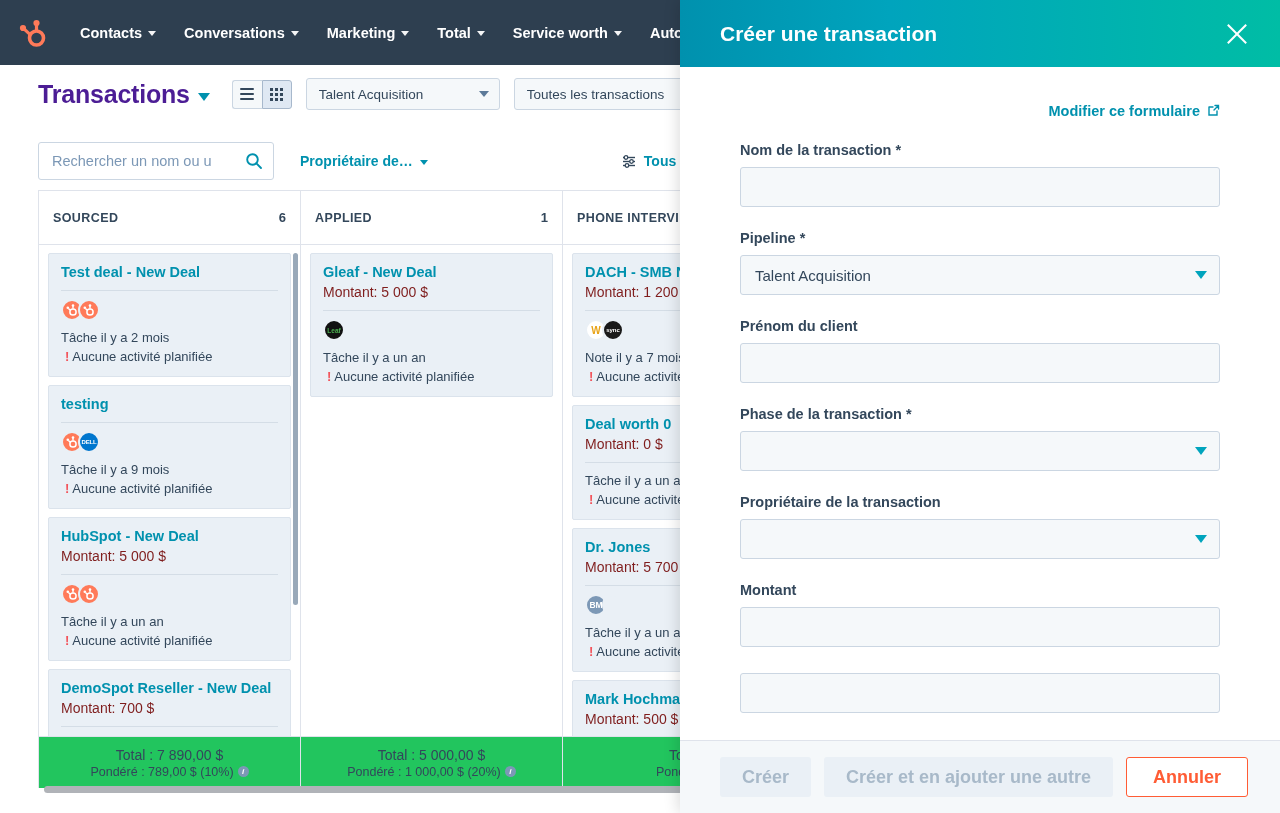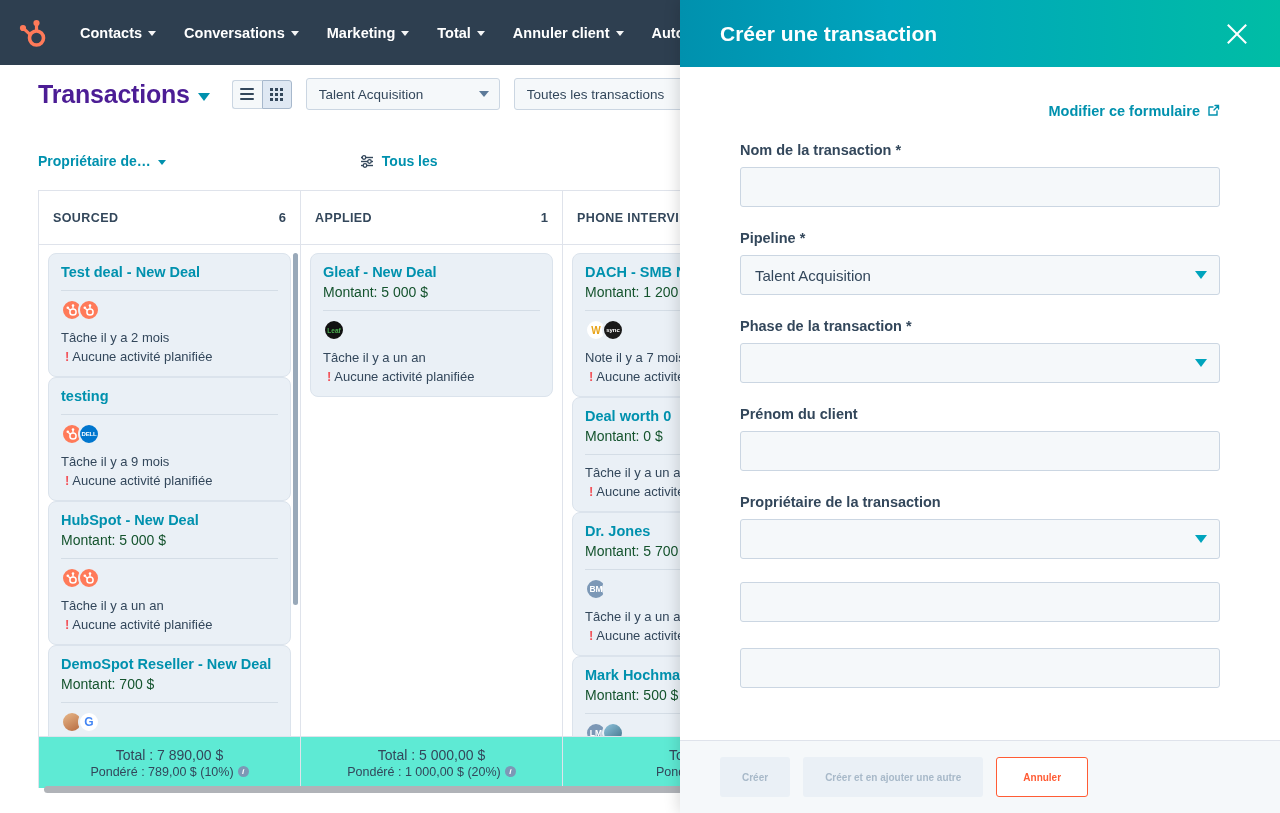--- a/index.html
+++ b/index.html
@@ -110,46 +110,46 @@
   }
   .col-count { font-size: 13px; color: #33475b; font-weight: bold; }
   .col-body {
     flex: 1; padding: 8px 9px 0 9px; overflow: hidden; position: relative;
   }
   .col-scroll {
     position: absolute; right: 2px; top: 8px; width: 5px; border-radius: 3px;
     background: #99a9b9;
   }
   .card {
-    background: #eaf0f6; border: 1px solid #dbe3ec; border-radius: 8px;
-    padding: 9px 12px 10px 12px; cursor: pointer;
+    background: #eaf0f6; border: 1px solid #dbe3ec; border-radius: 2px;
+    margin-bottom: 8px; padding: 9px 12px 10px 12px; cursor: pointer;
   }
   .card-title {
     color: #0091ae; font-size: 14.5px; font-weight: bold; line-height: 19px;
     margin-bottom: 1px; white-space: nowrap; overflow: hidden;
   }
   .card-amount {
-    font-size: 14px; color: #14532d; line-height: 19px; white-space: nowrap;
+    font-size: 14px; color: #7f1d1d; line-height: 19px; white-space: nowrap;
   }
   .card-divider { height: 1px; background: #d4dde6; margin: 8px 0 8px 0; }
   .avatars { display: flex; align-items: center; margin-bottom: 7px; }
   .av {
     width: 22px; height: 22px; border-radius: 50%; border: 2px solid #eaf0f6;
     margin-left: -5px; display: flex; align-items: center; justify-content: center;
     font-size: 8px; font-weight: bold; color: #fff; overflow: hidden; flex: 0 0 22px;
   }
   .av:first-child { margin-left: 0; }
   .card-meta { font-size: 13px; color: #33475b; line-height: 19px; white-space: nowrap; }
   .card-meta.sub { padding-left: 4px; }
   .bang { color: #f2545b; font-weight: bold; }
 
   .totals-row {
     position: absolute; left: 38px; top: 736px; width: 1242px; height: 52px;
     display: flex; border-top: 1px solid #dfe3eb; border-left: 1px solid #dfe3eb;
-    background: #5eead4;
+    background: #22c55e;
   }
   .total-cell {
     width: 262px; flex: 0 0 262px; border-right: 1px solid #dfe3eb;
     display: flex; flex-direction: column; align-items: center; justify-content: center;
     gap: 2px; overflow: hidden;
   }
   .total-main { font-size: 14px; color: #33475b; white-space: nowrap; }
   .total-sub {
     font-size: 12.5px; color: #33475b; display: flex; align-items: center; gap: 4px;
     white-space: nowrap;
@@ -209,21 +209,21 @@
     border-right: 6px solid transparent; border-top: 8px solid #00a4bd; flex: 0 0 auto;
   }
   .field.partial { margin-top: 26px; }
 
   .modal-footer {
     flex: 0 0 73px; height: 73px; background: #f5f8fa; border-top: 1px solid #dfe3eb;
     display: flex; align-items: center; padding: 0 40px; gap: 13px;
   }
   .btn {
     height: 40px; border-radius: 3px; display: flex; align-items: center;
-    justify-content: center; font-size: 10px; font-weight: bold; cursor: pointer;
+    justify-content: center; font-size: 18px; font-weight: bold; cursor: pointer;
     padding: 0 22px; white-space: nowrap;
   }
   .btn-disabled { background: #eaf0f6; color: #a8b9c9; }
   .btn-cancel {
     background: #fff; border: 1px solid #ff5c35; color: #ff5c35; padding: 0 26px;
   }
 </style>
 </head>
 <body>
 
@@ -250,21 +250,21 @@
       </div>
       <div class="nav-item">
         <span>Marketing</span>
         <span class="caret"></span>
       </div>
       <div class="nav-item">
         <span>Total</span>
         <span class="caret"></span>
       </div>
       <div class="nav-item">
-        <span>Annuler client</span>
+        <span>Service worth</span>
         <span class="caret"></span>
       </div>
       <div class="nav-item">
         <span>Automatisation</span>
         <span class="caret"></span>
       </div>
       <div class="nav-item">
         <span>R</span>
       </div>
     </div>
@@ -301,20 +301,27 @@
       <span>Talent Acquisition</span>
       <span class="caret"></span>
     </div>
     <div class="hdr-select" style="width:194px">
       <span>Toutes les transactions</span>
       <span class="caret"></span>
     </div>
   </div>
 
   <div class="filterbar">
+    <div class="search-box">
+      <input type="text" placeholder="Rechercher un nom ou u" style="">
+      <svg width="18" height="18" viewBox="0 0 18 18">
+        <circle cx="7.5" cy="7.5" r="5.3" fill="none" stroke="#0091ae" stroke-width="1.9"></circle>
+        <line x1="11.4" y1="11.4" x2="16" y2="16" stroke="#0091ae" stroke-width="1.9" stroke-linecap="round"></line>
+      </svg>
+    </div>
     <div class="filter-link">
       <span>Propriétaire de…</span>
       <span class="caret"></span>
     </div>
     <div class="filter-link" style="margin-left:168px">
       <svg width="15" height="15" viewBox="0 0 15 15">
         <line x1="1" y1="3.5" x2="13" y2="3.5" stroke="#33475b" stroke-width="1.4"></line>
         <line x1="1" y1="7.5" x2="13" y2="7.5" stroke="#33475b" stroke-width="1.4"></line>
         <line x1="1" y1="11.5" x2="13" y2="11.5" stroke="#33475b" stroke-width="1.4"></line>
         <circle cx="4" cy="3.5" r="1.8" fill="#fff" stroke="#33475b" stroke-width="1.3"></circle>
@@ -582,43 +589,44 @@
 
       <div class="field">
         <div class="field-label">Pipeline *</div>
         <div class="field-input select">
           <span>Talent Acquisition</span>
           <span class="caret"></span>
         </div>
       </div>
 
       <div class="field">
+        <div class="field-label">Prénom du client</div>
+        <div class="field-input">
+          <span></span>
+        </div>
+      </div>
+
+      <div class="field">
         <div class="field-label">Phase de la transaction *</div>
         <div class="field-input select">
           <span></span>
           <span class="caret"></span>
-        </div>
-      </div>
-
-      <div class="field">
-        <div class="field-label">Prénom du client</div>
-        <div class="field-input">
-          <span></span>
         </div>
       </div>
 
       <div class="field">
         <div class="field-label">Propriétaire de la transaction</div>
         <div class="field-input select">
           <span></span>
           <span class="caret"></span>
         </div>
       </div>
 
       <div class="field">
+        <div class="field-label">Montant</div>
         <div class="field-input">
           <span></span>
         </div>
       </div>
 
       <div class="field partial">
         <div class="field-input"></div>
       </div>
     </div>
 

